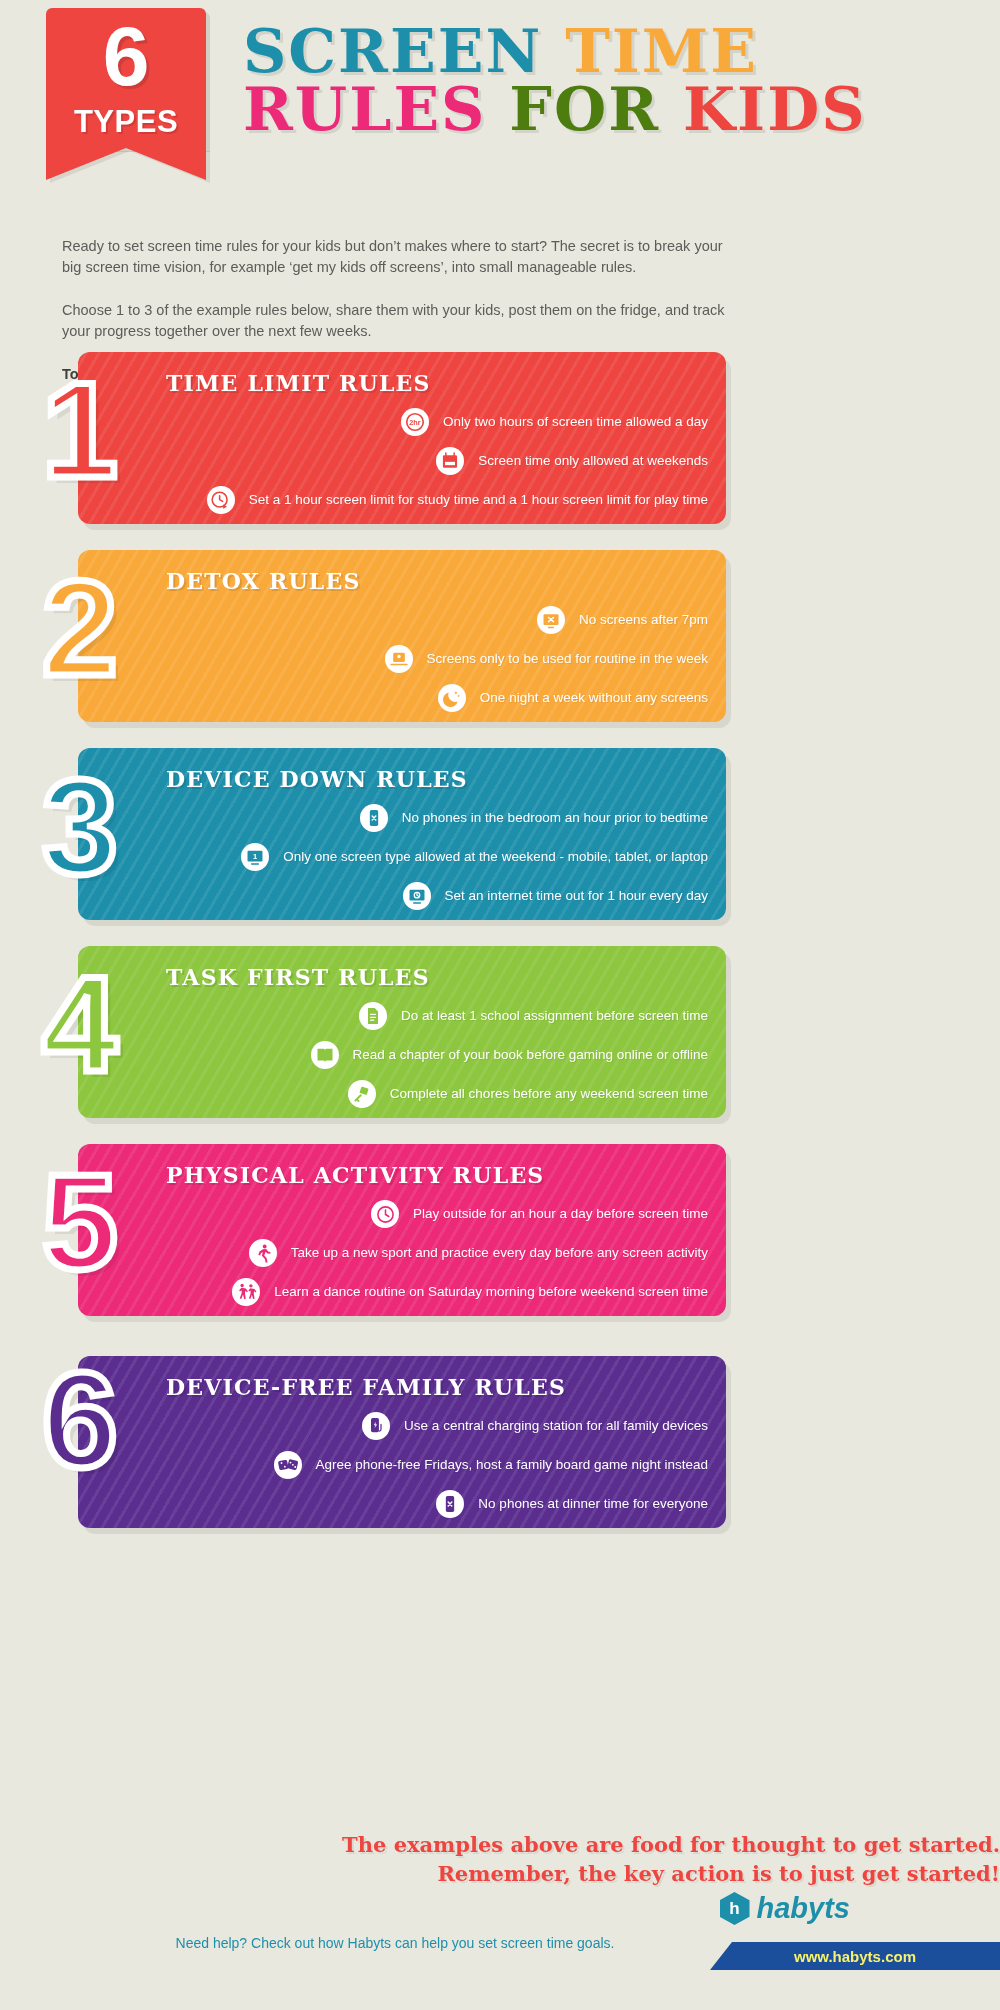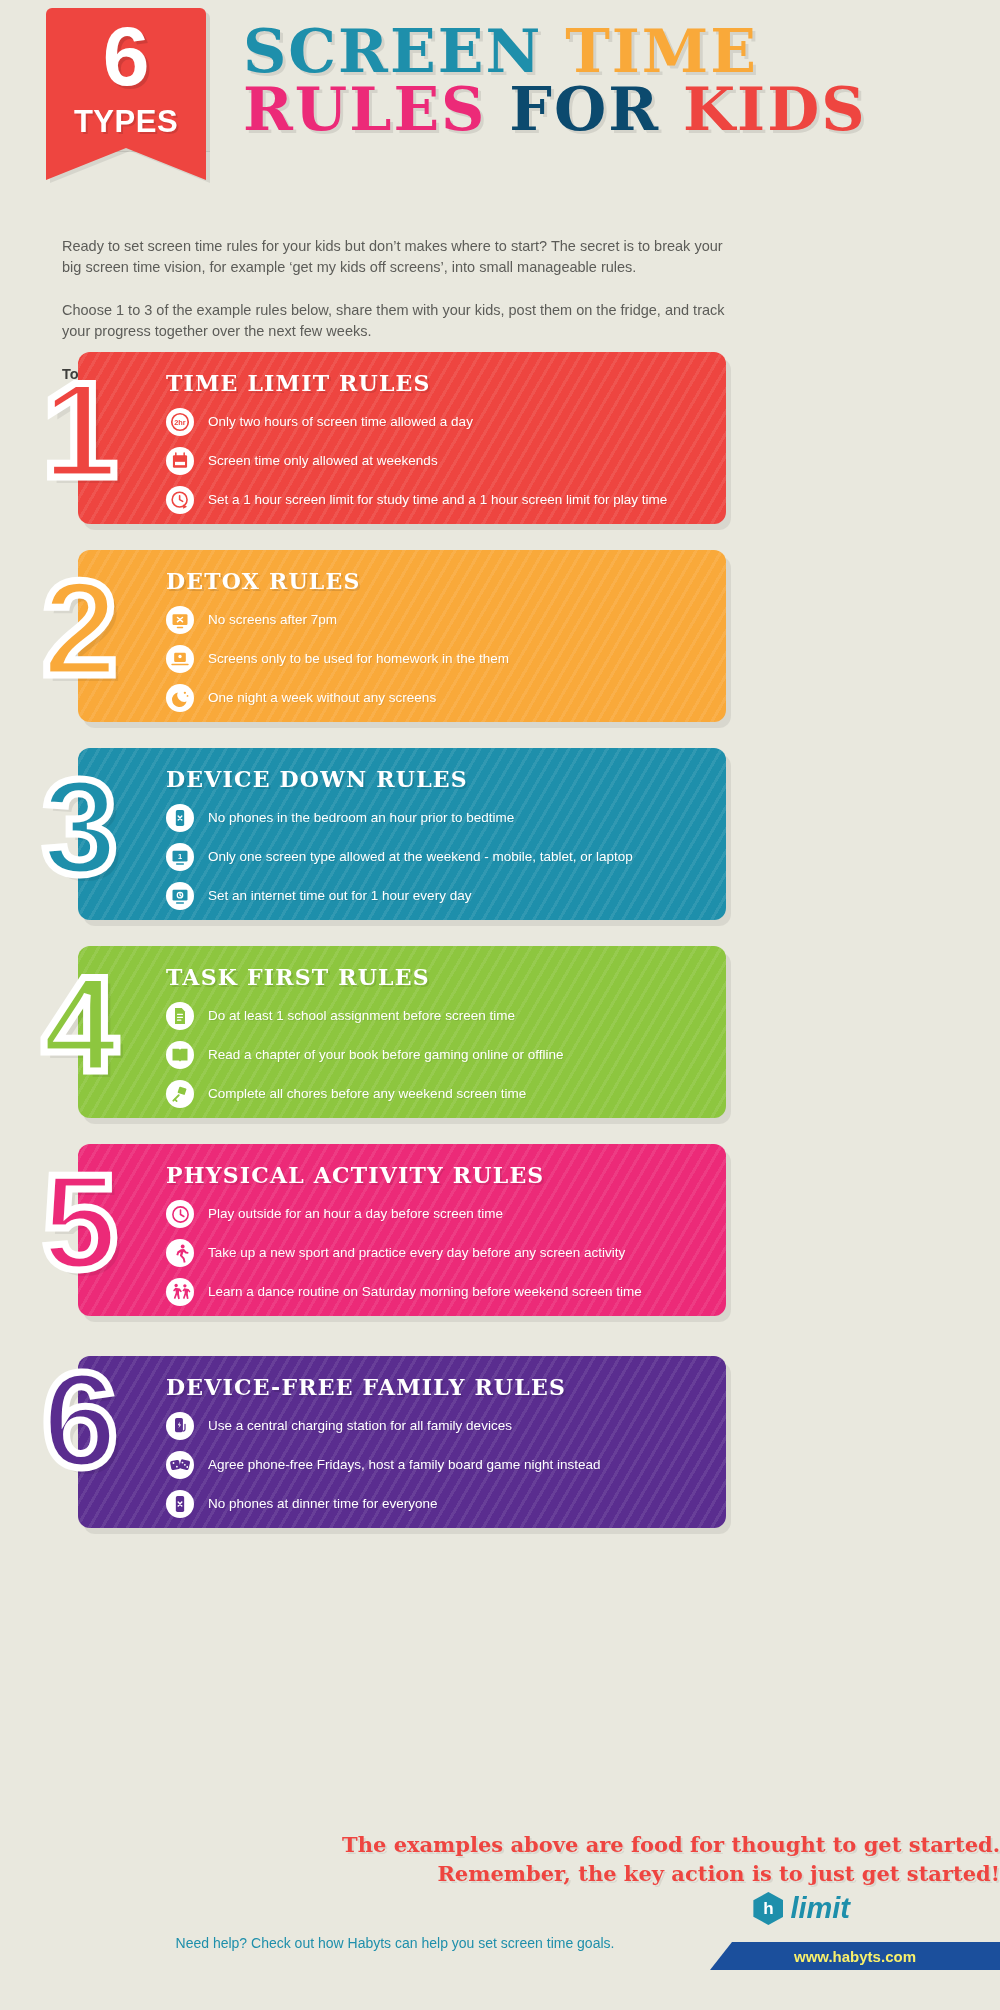--- a/index.html
+++ b/index.html
@@ -45,21 +45,21 @@
     font-family:"DejaVu Serif", serif;
     font-weight:bold;
     font-size:60px;line-height:58px;
     letter-spacing:2px;
     white-space:nowrap;
   }
   .title-line span{text-shadow:3px 3px 0 rgba(0,0,0,.09);}
   .t-screen{color:#1e8fab;}
   .t-time{color:#f9a93a;}
   .t-rules{color:#ec2a78;}
-  .t-for{color:#0c4a6e;}
+  .t-for{color:#4d7c0f;}
   .t-kids{color:#ee4540;}
 
   
   .intro{position:absolute;left:62px;top:236px;width:678px;}
   .intro p{
     margin:0 0 8px 0;
     font-size:14.5px;line-height:21px;color:#5c5c58;
   }
   .intro p.gap{margin-top:22px;}
   .intro b{color:#3f3f3c;font-weight:bold;}
@@ -85,20 +85,21 @@
     font-family:"DejaVu Serif", serif;
     font-weight:bold;color:#fff;
     font-size:22px;letter-spacing:1.2px;
     text-shadow:2px 2px 0 rgba(0,0,0,.10);
     margin-bottom:12px;
   }
   .rules{list-style:none;margin:0;padding:0;}
   .rule{
     display:flex;align-items:center;
     margin-bottom:11px;
+    justify-content:flex-end;
   }
   .rule-icon{
     flex:0 0 28px;width:28px;height:28px;border-radius:50%;
     background:#fff;margin-right:14px;
     display:flex;align-items:center;justify-content:center;
   }
   .rule-icon svg{display:block;}
   .rule-text{
     color:#fff;font-size:13.5px;line-height:16px;
     text-shadow:1px 1px 0 rgba(0,0,0,.07);
@@ -251,21 +252,21 @@
                 <span class="rule-text">No screens after 7pm</span>
               </li>
               <li class="rule">
                 <span class="rule-icon">
                   <svg width="20" height="20" viewBox="0 0 24 24" fill="none" stroke="#f9a93a" stroke-width="1.8" stroke-linecap="round" stroke-linejoin="round">
                     <rect x="5" y="4.5" width="14" height="11" rx="1.5" fill="#f9a93a" stroke="none"></rect>
                     <circle cx="12" cy="9" r="2" fill="#fff" stroke="none"></circle>
                     <line x1="2.5" y1="18.5" x2="21.5" y2="18.5"></line>
                   </svg>
                 </span>
-                <span class="rule-text">Screens only to be used for homework in the them</span>
+                <span class="rule-text">Screens only to be used for routine in the week</span>
               </li>
               <li class="rule">
                 <span class="rule-icon">
                   <svg width="21" height="21" viewBox="0 0 24 24">
                     <path d="M19 15.5A8.2 8.2 0 0 1 8.8 5a8.5 8.5 0 1 0 10.2 10.5z" fill="#f9a93a"></path>
                     <circle cx="17" cy="5.5" r="1.3" fill="#f9a93a"></circle>
                     <circle cx="20" cy="9" r="1" fill="#f9a93a"></circle>
                   </svg>
                 </span>
                 <span class="rule-text">One night a week without any screens</span>
@@ -452,20 +453,20 @@
     </div>
 
   <div class="footer">
     <div class="cta">
       <div>The examples above are food for thought to get started.</div>
       <div>Remember, the key action is to just get started!</div>
     </div>
     <div class="helpline">Need help? Check out how Habyts can help you set screen time goals.</div>
     <div class="logo">
       <div class="hexlogo">h</div>
-      <div class="logotext">limit</div>
+      <div class="logotext">habyts</div>
     </div>
     <div class="urlbar">
       <span>www.habyts.com</span>
     </div>
   </div>
 
 </div>
 
 </body></html>

